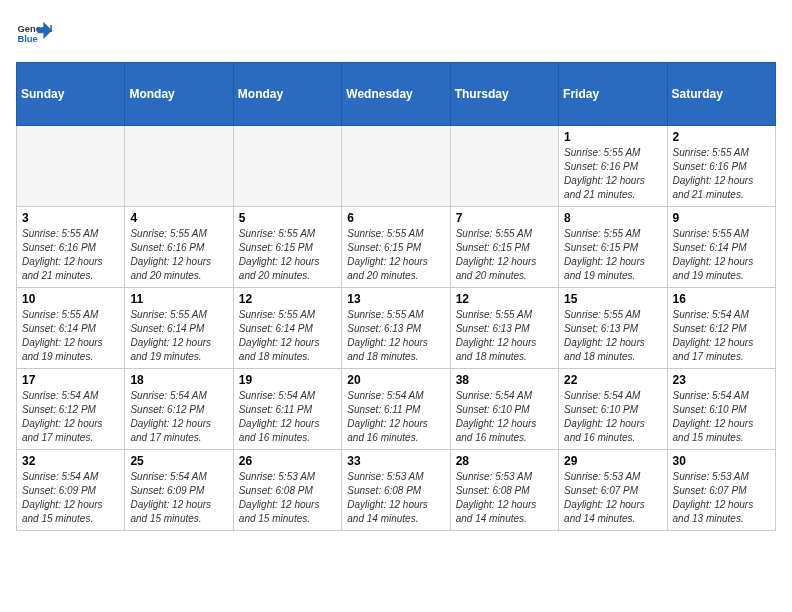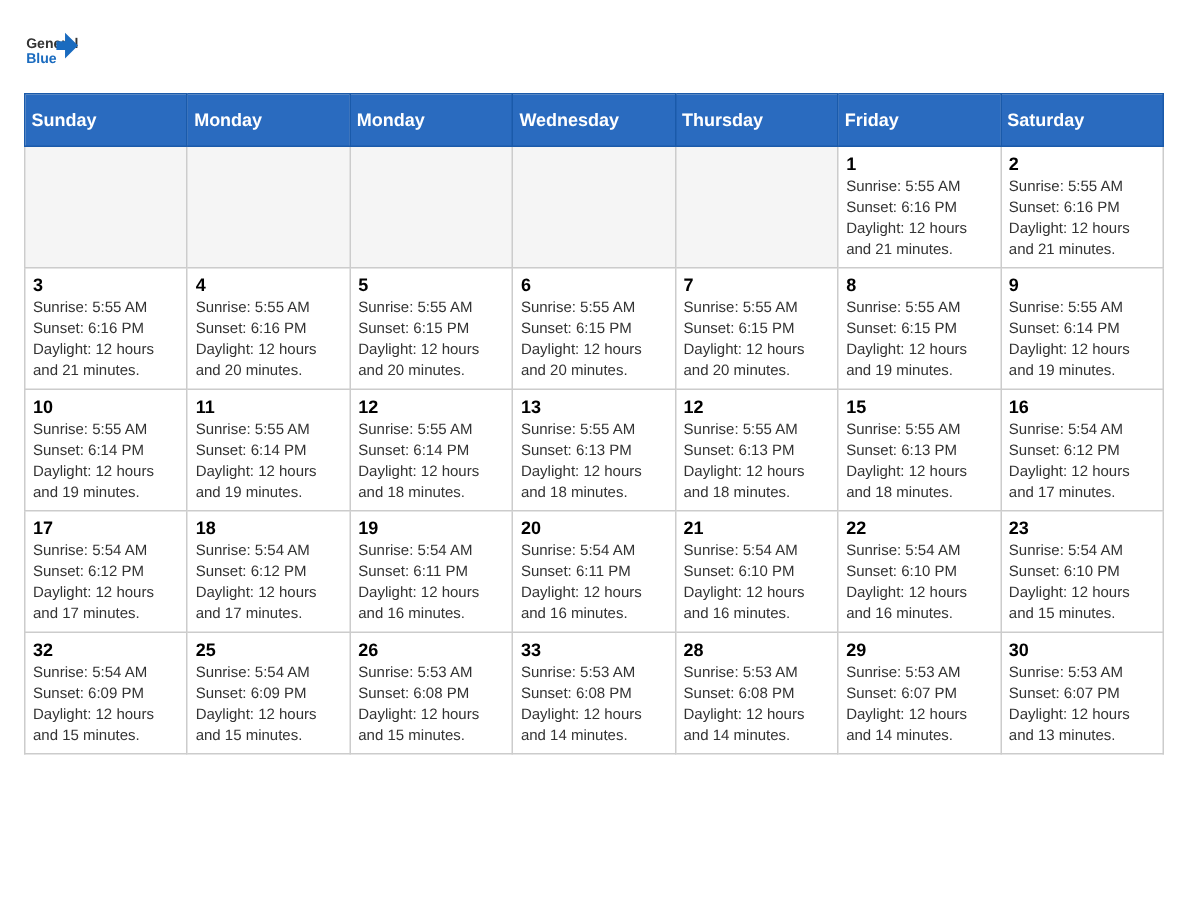--- a/index.html
+++ b/index.html
@@ -38,21 +38,21 @@
       color: #555;
     }
     .calendar {
       width: 100%;
       border-collapse: collapse;
       font-size: 10.5px;
     }
     .calendar thead th {
       background: #2a6bbf;
       color: #fff;
-      padding: 10px 4px;
+      padding: 24px 4px;
       text-align: left;
       font-size: 12px;
       font-weight: bold;
       border: 1px solid #1a5aaa;
     }
     .calendar td {
       border: 1px solid #ccc;
       vertical-align: top;
       padding: 4px 5px;
       width: 108px;
@@ -65,20 +65,21 @@
     .day-number {
       font-weight: bold;
       font-size: 12px;
       display: block;
       margin-bottom: 2px;
     }
     .day-info {
       color: #333;
       font-size: 10px;
       line-height: 1.4;
+      font-style: italic;
     }
   </style>
 </head>
 <body>
 
 <div class="header-area">
   <div class="logo">
     <svg class="logo-icon" viewBox="0 0 50 50" xmlns="http://www.w3.org/2000/svg">
       <text x="2" y="22" font-size="13" font-weight="bold" fill="#333">General</text>
       <text x="2" y="36" font-size="13" font-weight="bold" fill="#1a6bbf">Blue</text>
@@ -230,21 +231,21 @@
 Sunset: 6:11 PM
 Daylight: 12 hours and 16 minutes.</div>
         </td>
         <td>
           <span class="day-number">20</span>
           <div class="day-info">Sunrise: 5:54 AM
 Sunset: 6:11 PM
 Daylight: 12 hours and 16 minutes.</div>
         </td>
         <td>
-          <span class="day-number">21</span>
+          <span class="day-number">38</span>
           <div class="day-info">Sunrise: 5:54 AM
 Sunset: 6:10 PM
 Daylight: 12 hours and 16 minutes.</div>
         </td>
         <td>
           <span class="day-number">22</span>
           <div class="day-info">Sunrise: 5:54 AM
 Sunset: 6:10 PM
 Daylight: 12 hours and 16 minutes.</div>
         </td>

